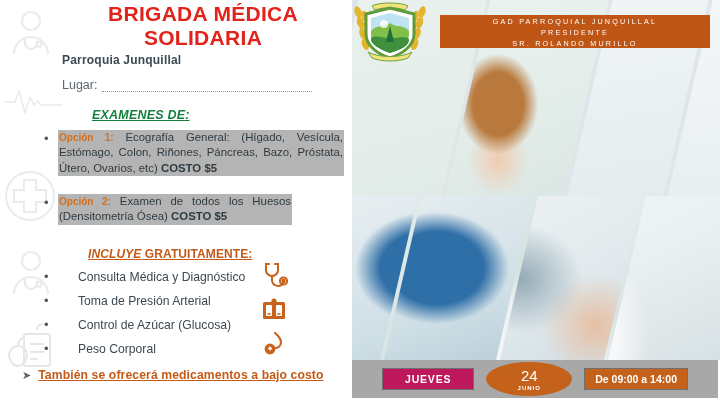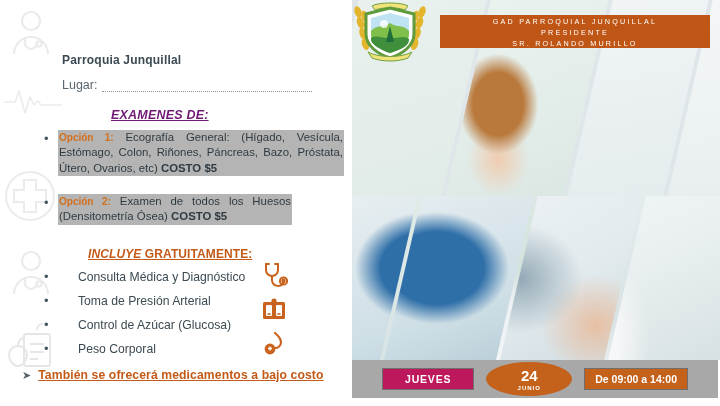--- a/index.html
+++ b/index.html
@@ -38,22 +38,22 @@
     display:flex;align-items:flex-end;gap:5px;
     color:#59666e;font-size:12.5px;
   }
   #lugar-dots{
     flex:1;
     border-bottom:1.4px dotted #8a979e;
     height:9px;
   }
 
   #examenes-head{
-    position:absolute;left:111px;top:108px;
-    color:#701a75;font-size:12.5px;font-weight:bold;
+    position:absolute;left:92px;top:108px;
+    color:#15803d;font-size:12.5px;font-weight:bold;
     font-style:italic;text-decoration:underline;
     letter-spacing:.2px;
   }
 
   .opt-row{position:absolute;display:flex;align-items:flex-start;}
   .bullet{color:#4b5860;font-size:13px;line-height:14px;width:14px;flex:none;padding-top:2px;}
   .opt-box{
     background:#b4b4b4;
     color:#2f3a41;
     font-size:11.4px;
@@ -210,21 +210,21 @@
     border:1.4px solid #6f6f6f;
     font-size:10.5px;font-weight:bold;letter-spacing:.8px;
     padding:4px 22px;
   }
   #date-oval{
     background:#c4611a;color:#ffffff;
     width:86px;height:34px;border-radius:50%;
     display:flex;flex-direction:column;align-items:center;justify-content:center;
     line-height:1;
   }
-  #date-num{font-size:15px;font-weight:bold;}
+  #date-num{font-size:15px;font-weight:normal;}
   #date-month{font-size:6px;font-weight:bold;letter-spacing:1px;margin-top:2px;}
   #time-chip{
     background:#c4611a;color:#ffffff;
     border:1.4px solid #6f6f6f;
     font-size:10.5px;font-weight:bold;
     padding:4px 10px;
   }
 
   
   #foot-strip{position:absolute;left:0;top:398px;width:720px;height:8px;background:#ffffff;}
@@ -270,20 +270,24 @@
       <rect x="20" y="12" width="26" height="32" rx="2"></rect>
       <path d="M26 22h14M26 30h14M26 37h8"></path>
       <path d="M33 8c0-4 3-6 6-6"></path>
       <path d="M14 24c-5 0-9 4-9 9s4 11 9 11 9-6 9-11-4-9-9-9z"></path>
       <path d="M14 24c0-4 2-7 5-8"></path>
     </svg>
   </div>
 
   <div id="left-panel">
 
+    <div id="headline">
+      <div>BRIGADA MÉDICA</div>
+      <div>SOLIDARIA</div>
+    </div>
 
     <div id="subtitle">Parroquia  Junquillal</div>
 
     <div id="lugar-row">
       <span>Lugar:</span>
       <span id="lugar-dots"></span>
     </div>
 
     <div id="examenes-head">EXAMENES DE:</div>
 

